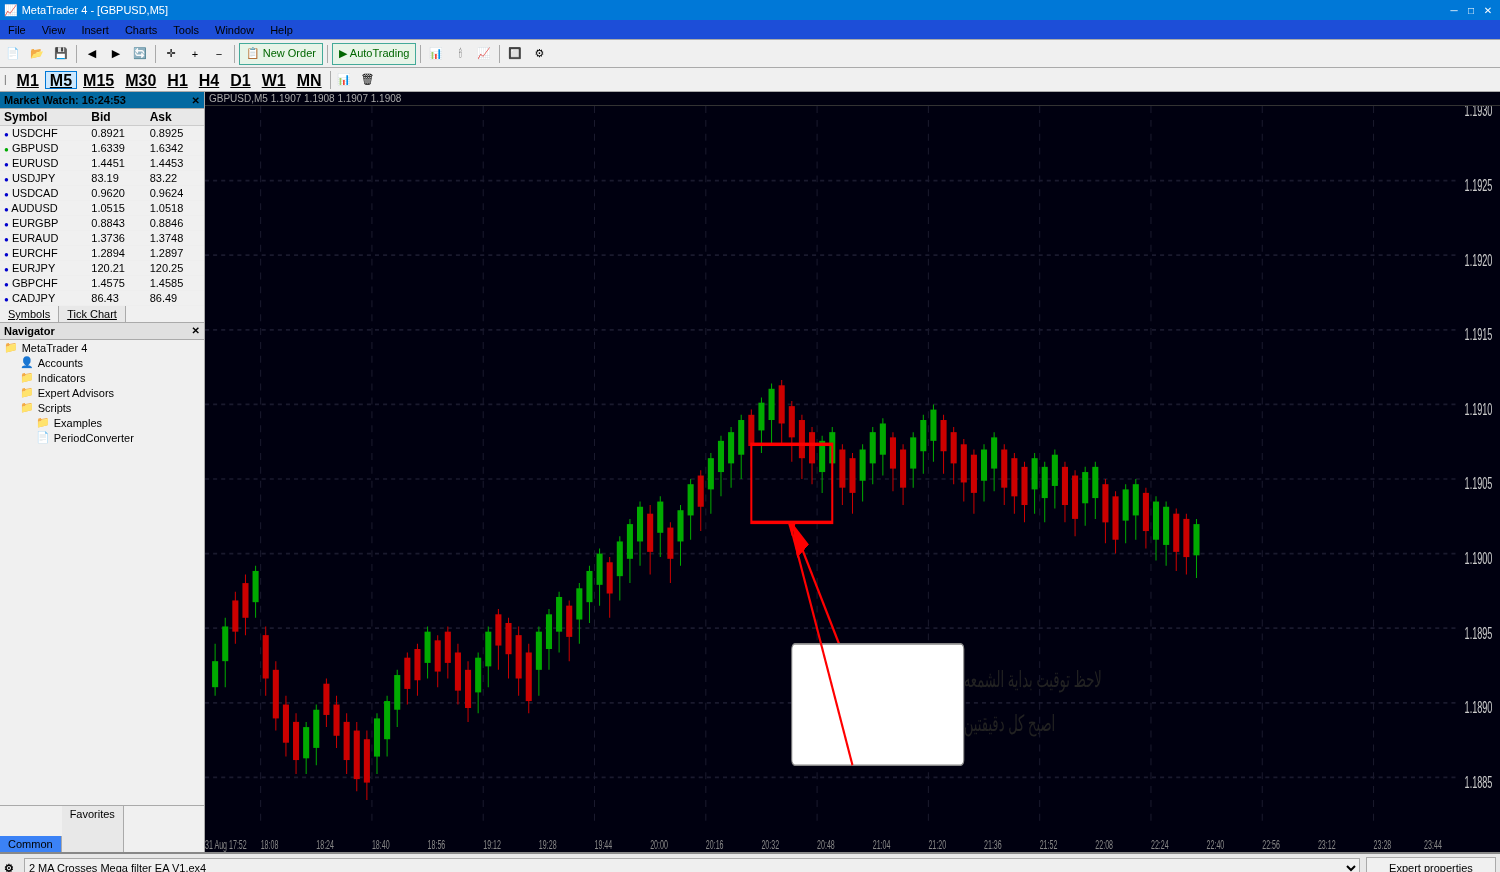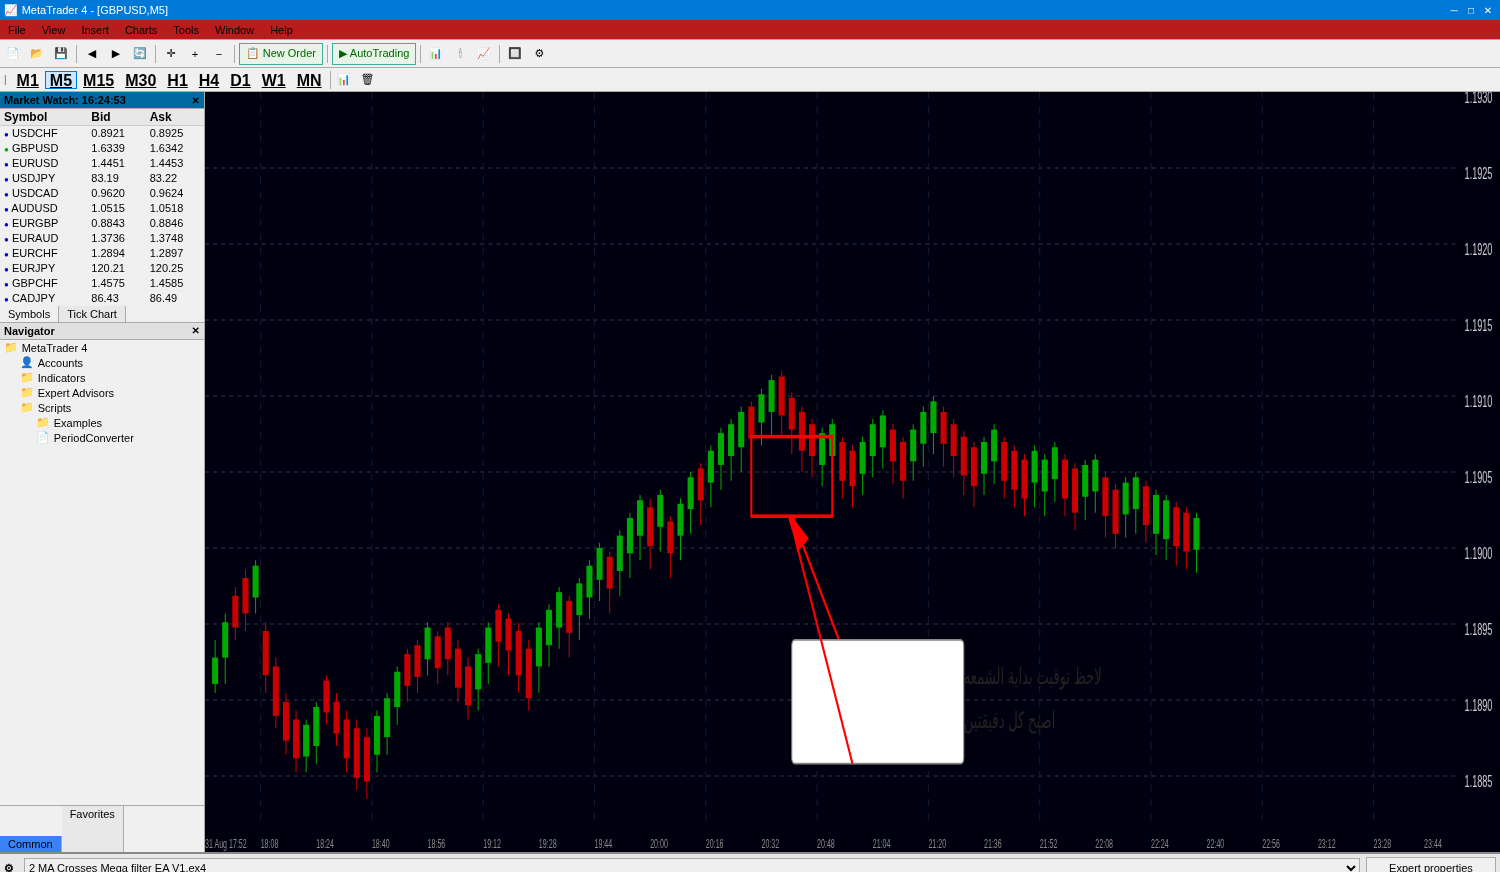--- a/index.html
+++ b/index.html
@@ -5,21 +5,21 @@
     * { margin: 0; padding: 0; box-sizing: border-box; }
     body { width: 1500px; height: 872px; font-family: 'Segoe UI', Tahoma, Arial, sans-serif; font-size: 11px; background: #c0c0c0; overflow: hidden; color: #000; }
 
     
     .title-bar { height: 20px; background: #0078d7; display: flex; align-items: center; justify-content: space-between; padding: 0 4px; color: white; font-size: 11px; }
     .title-bar-title { display: flex; align-items: center; gap: 4px; }
     .title-bar-controls { display: flex; gap: 1px; }
     .title-btn { width: 16px; height: 14px; background: #0078d7; border: none; color: white; font-size: 10px; cursor: pointer; display: flex; align-items: center; justify-content: center; }
 
     
-    .menu-bar { height: 20px; background: #b91c1c; display: flex; align-items: center; border-bottom: 1px solid #aaa; }
+    .menu-bar { height: 20px; background: #1d4ed8; display: flex; align-items: center; border-bottom: 1px solid #aaa; }
     .menu-item { padding: 2px 8px; cursor: pointer; font-size: 11px; }
 
     
     .toolbar { height: 28px; background: #f0f0f0; border-bottom: 1px solid #aaa; display: flex; align-items: center; padding: 0 2px; gap: 2px; }
     .tb-btn { height: 22px; min-width: 22px; background: #f0f0f0; border: 1px solid transparent; cursor: pointer; display: flex; align-items: center; justify-content: center; font-size: 11px; padding: 0 3px; }
     .tb-sep { width: 1px; height: 18px; background: #aaa; margin: 0 2px; }
     .tb-btn-special { background: #e8f4e8; border: 1px solid #4a9; color: #060; padding: 0 6px; font-size: 11px; }
 
     
     .period-bar { height: 24px; background: #f0f0f0; border-bottom: 1px solid #aaa; display: flex; align-items: center; padding: 0 4px; gap: 1px; }
@@ -30,21 +30,21 @@
     .main-layout { display: flex; height: calc(872px - 20px - 20px - 28px - 24px - 20px); }
 
     
     .left-panel { width: 205px; display: flex; flex-direction: column; background: #f0f0f0; border-right: 1px solid #aaa; }
     .market-watch { flex: 0 0 auto; }
     .panel-header { background: #0369a1; border-bottom: 1px solid #aaa; padding: 2px 4px; font-size: 11px; font-weight: bold; display: flex; justify-content: space-between; align-items: center; }
     .panel-close { cursor: pointer; font-size: 10px; }
     .mw-table { width: 100%; border-collapse: collapse; font-size: 11px; }
     .mw-table th { background: #e8e8e8; border-bottom: 1px solid #ccc; padding: 1px 4px; text-align: left; font-size: 12px; }
     .mw-table td { padding: 1px 4px; border-bottom: 1px solid #eee; }
-    .mw-tabs { display: flex; border-bottom: 1px solid #aaa; }
+    .mw-tabs { display: flex; border-bottom: 1px solid #aaa; text-decoration: underline; }
     .mw-tab { padding: 2px 8px; font-size: 11px; cursor: pointer; border-right: 1px solid #aaa; background: #e8e8e8; }
     .mw-tab.active { background: #f0f0f0; border-bottom: none; }
 
     
     .navigator { flex: 1; overflow: hidden; display: flex; flex-direction: column; }
     .nav-header { background: #e0e0e0; border-bottom: 1px solid #aaa; padding: 2px 4px; font-size: 11px; font-weight: bold; display: flex; justify-content: space-between; }
     .nav-tree { overflow-y: auto; font-size: 11px; flex: 1; }
     .tree-item { padding: 1px 4px; cursor: pointer; display: flex; align-items: center; gap: 4px; }
     .tree-item-child { padding: 1px 4px 1px 20px; display: flex; align-items: center; gap: 4px; cursor: pointer; }
     .tree-item-grandchild { padding: 1px 4px 1px 36px; display: flex; align-items: center; gap: 4px; cursor: pointer; }
@@ -259,20 +259,23 @@
       </div>
       <div class="bottom-tabs">
         <div class="bottom-tab active">Common</div>
         <div class="bottom-tab">Favorites</div>
       </div>
     </div>
 
   </div>
 
   <div class="chart-area">
+    <div class="chart-info-bar">
+      <span>GBPUSD,M5  1.1907 1.1908  1.1907  1.1908</span>
+    </div>
     <div class="chart-canvas">
 
       <svg class="chart-svg" viewBox="0 0 1280 430" preserveAspectRatio="none">
 
         <rect width="1280" height="430" fill="#000010"></rect>
 
         <line x1="0" y1="43" x2="1240" y2="43" stroke="#1a1a2e" stroke-width="1" stroke-dasharray="4,4"></line>
         <line x1="0" y1="86" x2="1240" y2="86" stroke="#1a1a2e" stroke-width="1" stroke-dasharray="4,4"></line>
         <line x1="0" y1="129" x2="1240" y2="129" stroke="#1a1a2e" stroke-width="1" stroke-dasharray="4,4"></line>
         <line x1="0" y1="172" x2="1240" y2="172" stroke="#1a1a2e" stroke-width="1" stroke-dasharray="4,4"></line>

